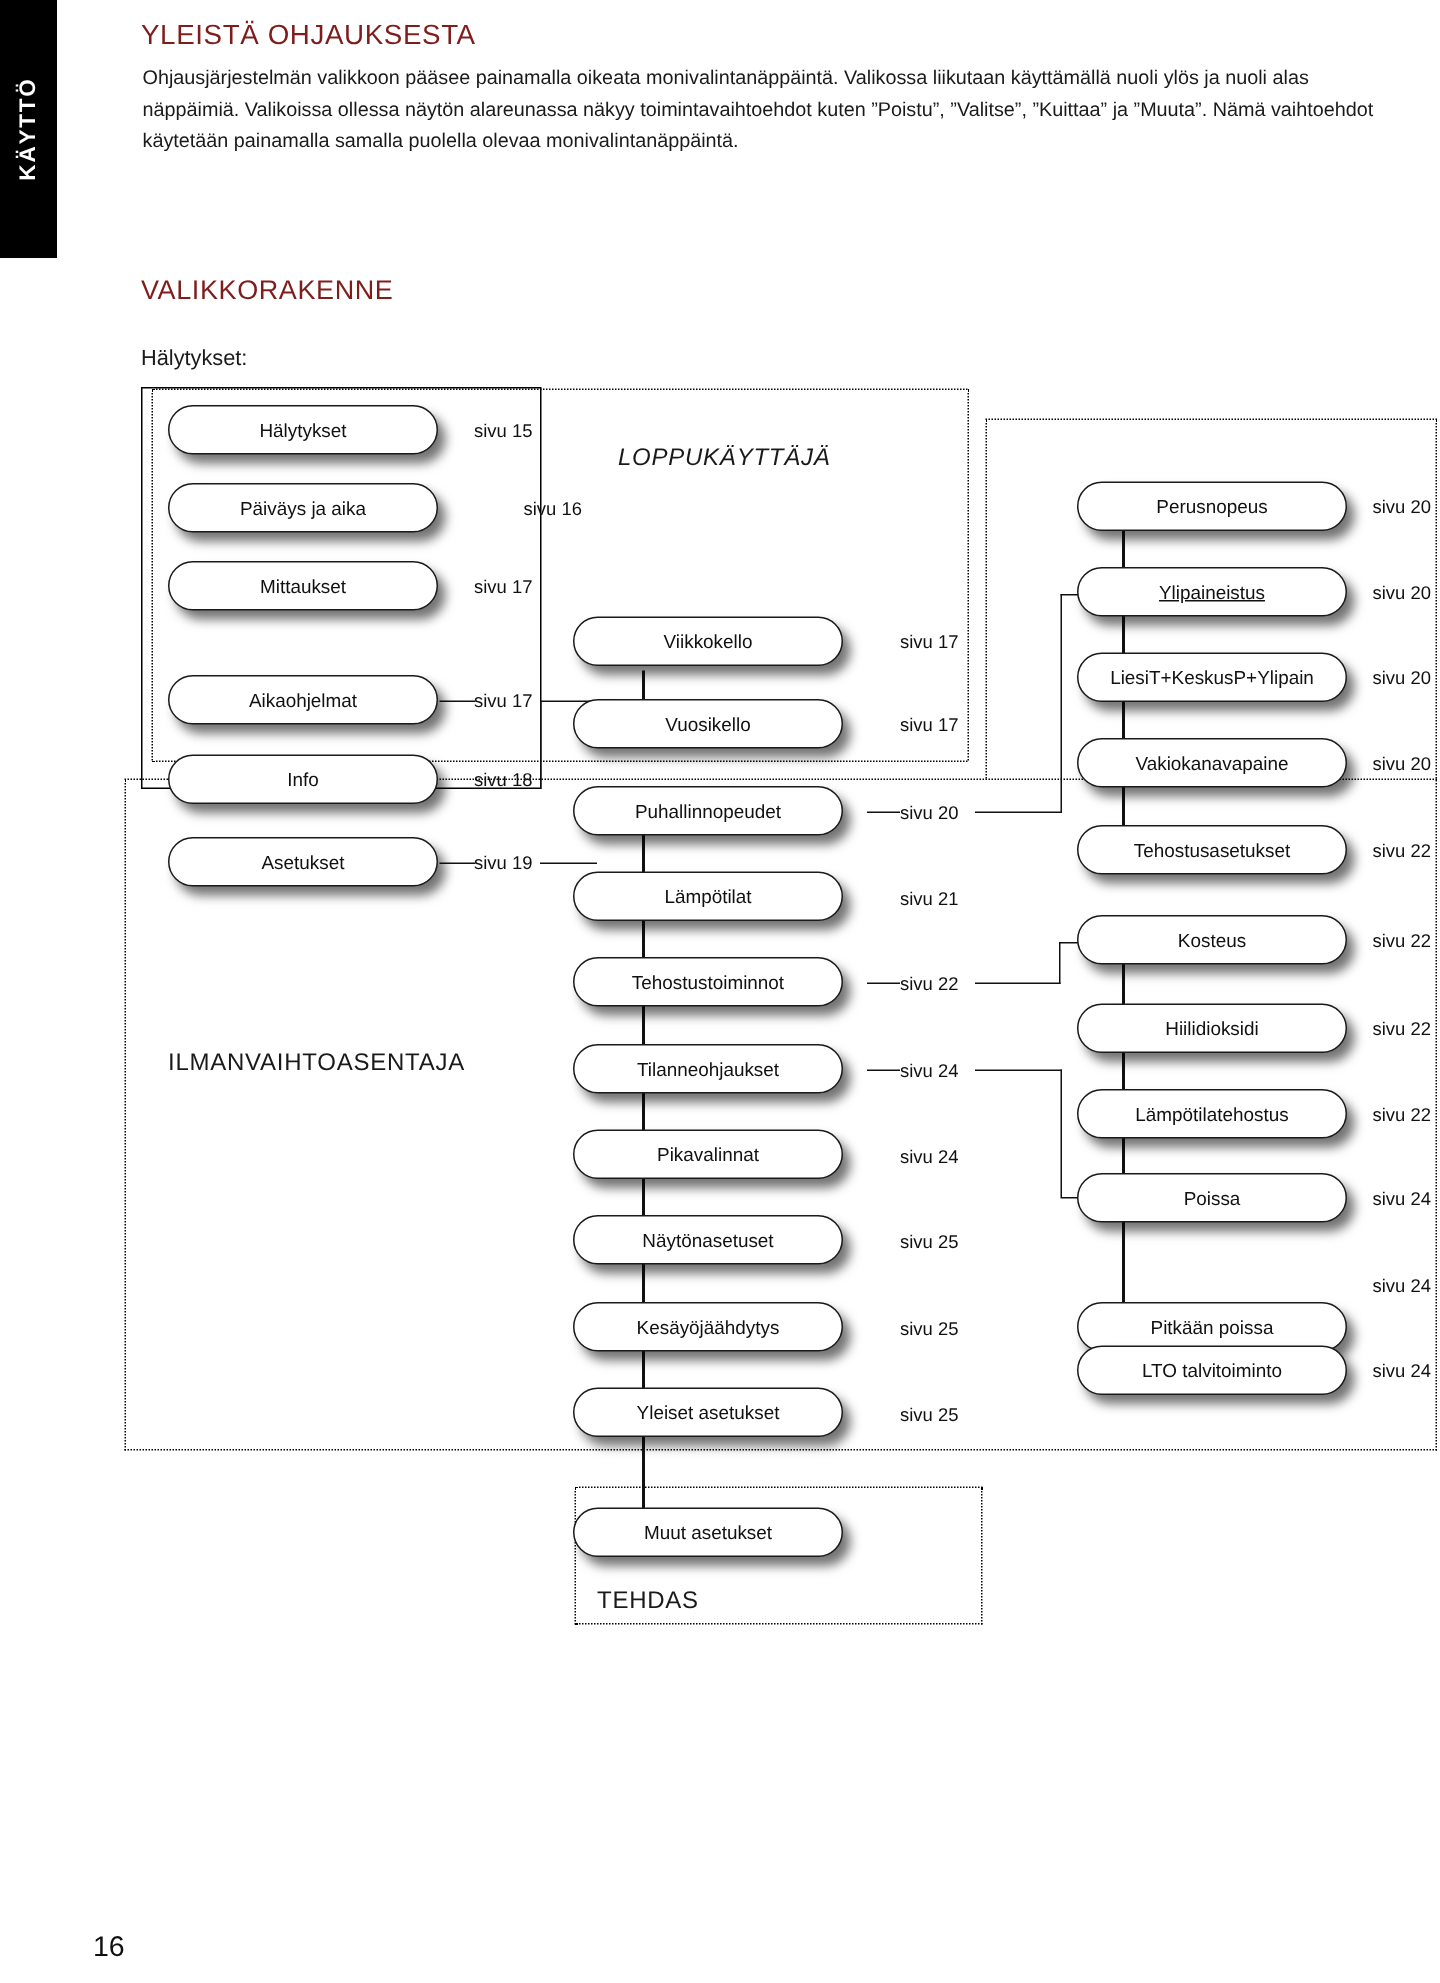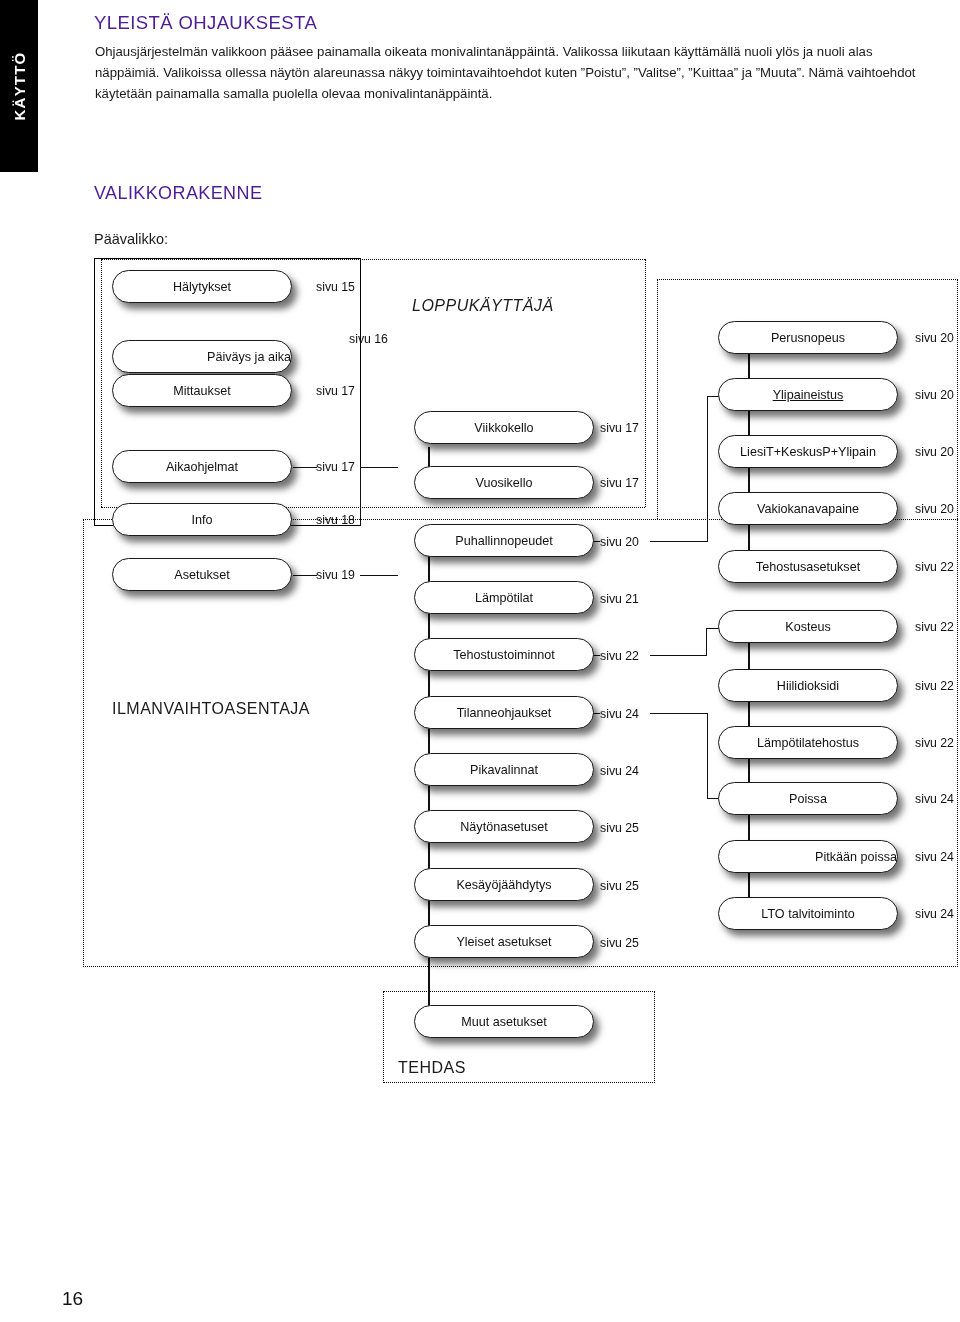--- a/index.html
+++ b/index.html
@@ -19,21 +19,21 @@
     position:absolute;left:50%;top:50%;
     transform:translate(-50%,-50%) rotate(-90deg);
     transform-origin:center center;
     color:#fff;font-size:15px;font-weight:bold;letter-spacing:1.2px;
     white-space:nowrap;
   }
 
   
   .h-section{
     position:absolute;font-size:18px;font-weight:400;letter-spacing:.4px;
-    color:#4c1d95;white-space:nowrap;
+    color:#7f1d1d;white-space:nowrap;
   }
   #title-yleista{left:94px;top:12px;font-size:18.5px;}
   #title-valikko{left:94px;top:183px;font-size:18px;}
 
   .intro{
     position:absolute;left:95px;top:41px;width:845px;
     font-size:13.2px;line-height:21px;color:#1a1a1a;
   }
   .paavalikko{
     position:absolute;left:94px;top:231px;
@@ -75,21 +75,21 @@
     background:#fff;
     border:1.9px solid #1a1a1a;
     border-radius:17px;
     box-shadow:5px 6px 7px rgba(0,0,0,.55);
     display:flex;align-items:center;justify-content:center;
     font-size:12.6px;color:#111;
     box-sizing:border-box;
     z-index:5;
   }
   .node.col-a{left:112px;width:180px;}
-  .node.col-b{left:414px;width:180px;}
+  .node.col-b{left:382px;width:180px;}
   .node.col-c{left:718px;width:180px;}
 
   .pageref{
     position:absolute;font-size:12.3px;color:#111;white-space:nowrap;
     z-index:6;
   }
   .ref-a{left:316px;}
   .ref-b{left:600px;}
   .ref-c{left:915px;}
 </style>
@@ -98,21 +98,21 @@
 
 <div class="page">
 
   <div class="side-tab">
     <span>KÄYTTÖ</span>
   </div>
 
   <div class="h-section" id="title-yleista">YLEISTÄ OHJAUKSESTA</div>
   <div class="intro">Ohjausjärjestelmän valikkoon pääsee painamalla oikeata monivalintanäppäintä. Valikossa liikutaan käyttämällä nuoli ylös ja nuoli alas näppäimiä. Valikoissa ollessa näytön alareunassa näkyy toimintavaihtoehdot kuten ”Poistu”, ”Valitse”, ”Kuittaa” ja ”Muuta”. Nämä vaihtoehdot käytetään painamalla samalla puolella olevaa monivalintanäppäintä.</div>
   <div class="h-section" id="title-valikko">VALIKKORAKENNE</div>
-  <div class="paavalikko">Päävalikko:</div>
+  <div class="paavalikko">Hälytykset:</div>
 
   <div class="solid-box" style="left:94px;top:258px;width:267px;height:268px;"></div>
 
   <div class="dotline-h" style="left:101px;top:259px;width:544px;"></div>
   <div class="dotline-v" style="left:101px;top:259px;height:248px;"></div>
   <div class="dotline-h" style="left:101px;top:507px;width:544px;"></div>
   <div class="dotline-v" style="left:645px;top:259px;height:248px;"></div>
 
   <div class="zone-label" id="zone-loppu">LOPPUKÄYTTÄJÄ</div>
 
@@ -156,21 +156,21 @@
   <div class="vline" style="left:748px;top:349px;height:230px;"></div>
   <div class="vline" style="left:748px;top:611px;height:289px;"></div>
 
   <div class="vline" style="left:428px;top:955px;height:60px;"></div>
 
   <div class="node col-a" style="top:270px;">
     <span>Hälytykset</span>
   </div>
   <div class="pageref ref-a" style="top:280px;">sivu 15</div>
 
-  <div class="node col-a" style="top:340px;justify-content:flex-end;">
+  <div class="node col-a" style="top:322px;">
     <span>Päiväys ja aika</span>
   </div>
   <div class="pageref ref-a" style="top:332px;margin-left:33px;">sivu 16</div>
 
   <div class="node col-a" style="top:374px;">
     <span>Mittaukset</span>
   </div>
   <div class="pageref ref-a" style="top:384px;">sivu 17</div>
 
   <div class="node col-a" style="top:450px;">
@@ -276,21 +276,21 @@
   <div class="node col-c" style="top:726px;">
     <span>Lämpötilatehostus</span>
   </div>
   <div class="pageref ref-c" style="top:736px;">sivu 22</div>
 
   <div class="node col-c" style="top:782px;">
     <span>Poissa</span>
   </div>
   <div class="pageref ref-c" style="top:792px;">sivu 24</div>
 
-  <div class="node col-c" style="top:840px;justify-content:flex-end;">
+  <div class="node col-c" style="top:868px;">
     <span>Pitkään poissa</span>
   </div>
   <div class="pageref ref-c" style="top:850px;">sivu 24</div>
 
   <div class="node col-c" style="top:897px;">
     <span>LTO talvitoiminto</span>
   </div>
   <div class="pageref ref-c" style="top:907px;">sivu 24</div>
 
   <div class="node col-b" style="top:1005px;">

